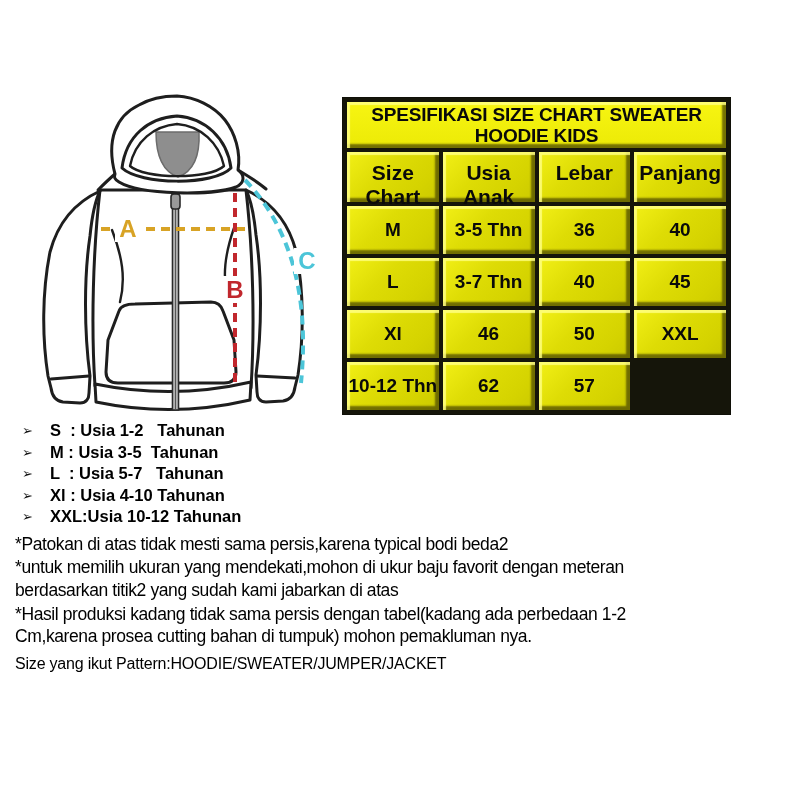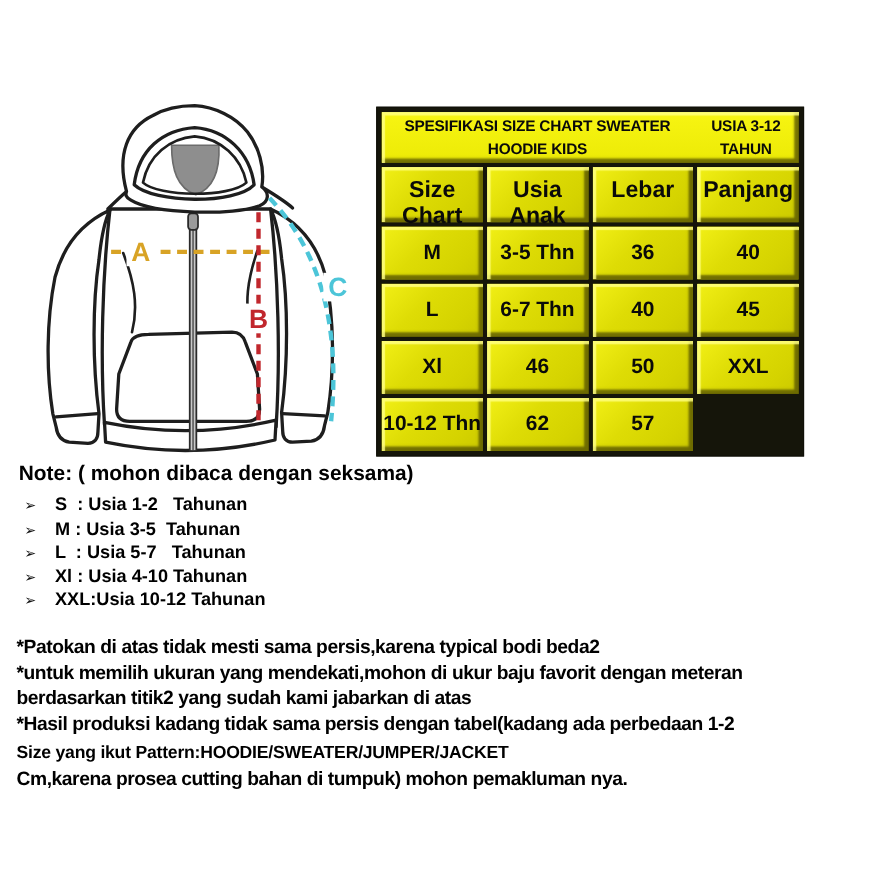--- a/index.html
+++ b/index.html
@@ -17,34 +17,34 @@
     grid-template-rows:46px 50px 48px 48px 48px 48px;
     gap:4px;padding:4px;box-sizing:border-box;
   }
   .tcell{
     background:linear-gradient(135deg,#f2f016 0%,#dedc05 40%,#d5d300 75%,#cbc900 100%);
     box-shadow:inset 3px 3px 1px rgba(255,255,130,.85), inset -4px -4px 2px rgba(85,83,0,.8);
     display:flex;align-items:center;justify-content:center;
     font-weight:bold;color:#0a0a0a;text-align:center;
   }
   .tcell.title{
-    grid-column:1 / span 4;
+    grid-column:1 / span 4;flex-direction:column;
     background:linear-gradient(180deg,#f7f512 0%,#eceа06 100%);
     background:linear-gradient(180deg,#f7f512 0%,#ecea06 100%);
-    font-size:14px;line-height:21px;letter-spacing:-0.2px;
+    font-size:19px;line-height:21px;letter-spacing:-0.2px;
   }
   .tcell.th{font-size:21px;align-items:flex-start;padding-top:9px;box-sizing:border-box;}
   .tcell.td{font-size:19px;}
   
   .notes{position:absolute;left:15px;top:420px;width:770px;}
   .notes-heading{font-size:19px;font-weight:bold;margin:0 0 7px 2px;}
   .bullet{display:flex;align-items:center;height:21.5px;padding-left:7px;}
   .bullet .arrow{font-size:13px;width:28px;flex:0 0 28px;color:#111;}
   .bullet .btxt{font-size:16.5px;font-weight:bold;white-space:pre;}
-  .paras{margin-top:20px;font-size:17.5px;font-weight:bold;letter-spacing:-0.4px;line-height:22.7px;}
+  .paras{margin-top:5px;font-size:17.5px;font-weight:normal;letter-spacing:-0.4px;line-height:22.7px;}
   .para{margin:0;}
   .para-gap{margin-top:1px;}
   .para-last{font-size:16px;letter-spacing:-0.2px;margin-top:5px;}
 </style>
 </head>
 <body>
 
 <div class="page">
 
   <div class="hoodie-wrap">
@@ -99,50 +99,48 @@
         <path d="M227,104 Q296,176 283,307" fill="none" stroke-width="4" stroke-dasharray="9 6" stroke="#4cc5d8"></path>
         <rect x="276" y="172" width="26" height="26" fill="#ffffff"></rect>
         <text x="289" y="193" font-size="24" font-weight="bold" text-anchor="middle" font-family="Liberation Sans, sans-serif" fill="#4cc5d8">C</text>
       </g>
     </svg>
   </div>
 
   <div class="size-table">
     <div class="tcell title">
       <div>SPESIFIKASI SIZE CHART SWEATER HOODIE KIDS</div>
-      <div>USIA 3-12 TAHUN</div>
     </div>
 
     <div class="tcell th">Size Chart</div>
     <div class="tcell th">Usia Anak</div>
     <div class="tcell th">Lebar</div>
     <div class="tcell th">Panjang</div>
 
     <div class="tcell td">M</div>
     <div class="tcell td">3-5 Thn</div>
     <div class="tcell td">36</div>
     <div class="tcell td">40</div>
 
     <div class="tcell td">L</div>
-    <div class="tcell td">6-7 Thn</div>
+    <div class="tcell td">3-7 Thn</div>
     <div class="tcell td">40</div>
     <div class="tcell td">45</div>
 
     <div class="tcell td">Xl</div>
     <div class="tcell td">46</div>
     <div class="tcell td">50</div>
 
     <div class="tcell td">XXL</div>
     <div class="tcell td">10-12 Thn</div>
     <div class="tcell td">62</div>
     <div class="tcell td">57</div>
   </div>
 
   <div class="notes">
-    <div class="notes-heading">Note: ( mohon dibaca dengan seksama)</div>
 
     <div class="bullet">
       <span class="arrow">➢</span>
       <span class="btxt">S  : Usia 1-2   Tahunan</span>
     </div>
     <div class="bullet">
       <span class="arrow">➢</span>
       <span class="btxt">M : Usia 3-5  Tahunan</span>
     </div>
     <div class="bullet">
@@ -156,18 +154,18 @@
     <div class="bullet">
       <span class="arrow">➢</span>
       <span class="btxt">XXL:Usia 10-12 Tahunan</span>
     </div>
 
     <div class="paras">
       <div class="para">*Patokan di atas tidak mesti sama persis,karena typical bodi beda2</div>
       <div class="para para-gap">*untuk memilih ukuran yang mendekati,mohon di ukur baju favorit dengan meteran</div>
       <div class="para">berdasarkan titik2 yang sudah kami jabarkan di atas</div>
       <div class="para para-gap">*Hasil produksi kadang tidak sama persis dengan tabel(kadang ada perbedaan 1-2</div>
+      <div class="para">Cm,karena prosea cutting bahan di tumpuk) mohon pemakluman nya.</div>
       <div class="para para-last">Size yang ikut Pattern:HOODIE/SWEATER/JUMPER/JACKET</div>
-      <div class="para">Cm,karena prosea cutting bahan di tumpuk) mohon pemakluman nya.</div>
     </div>
   </div>
 
 </div>
 
 </body></html>

